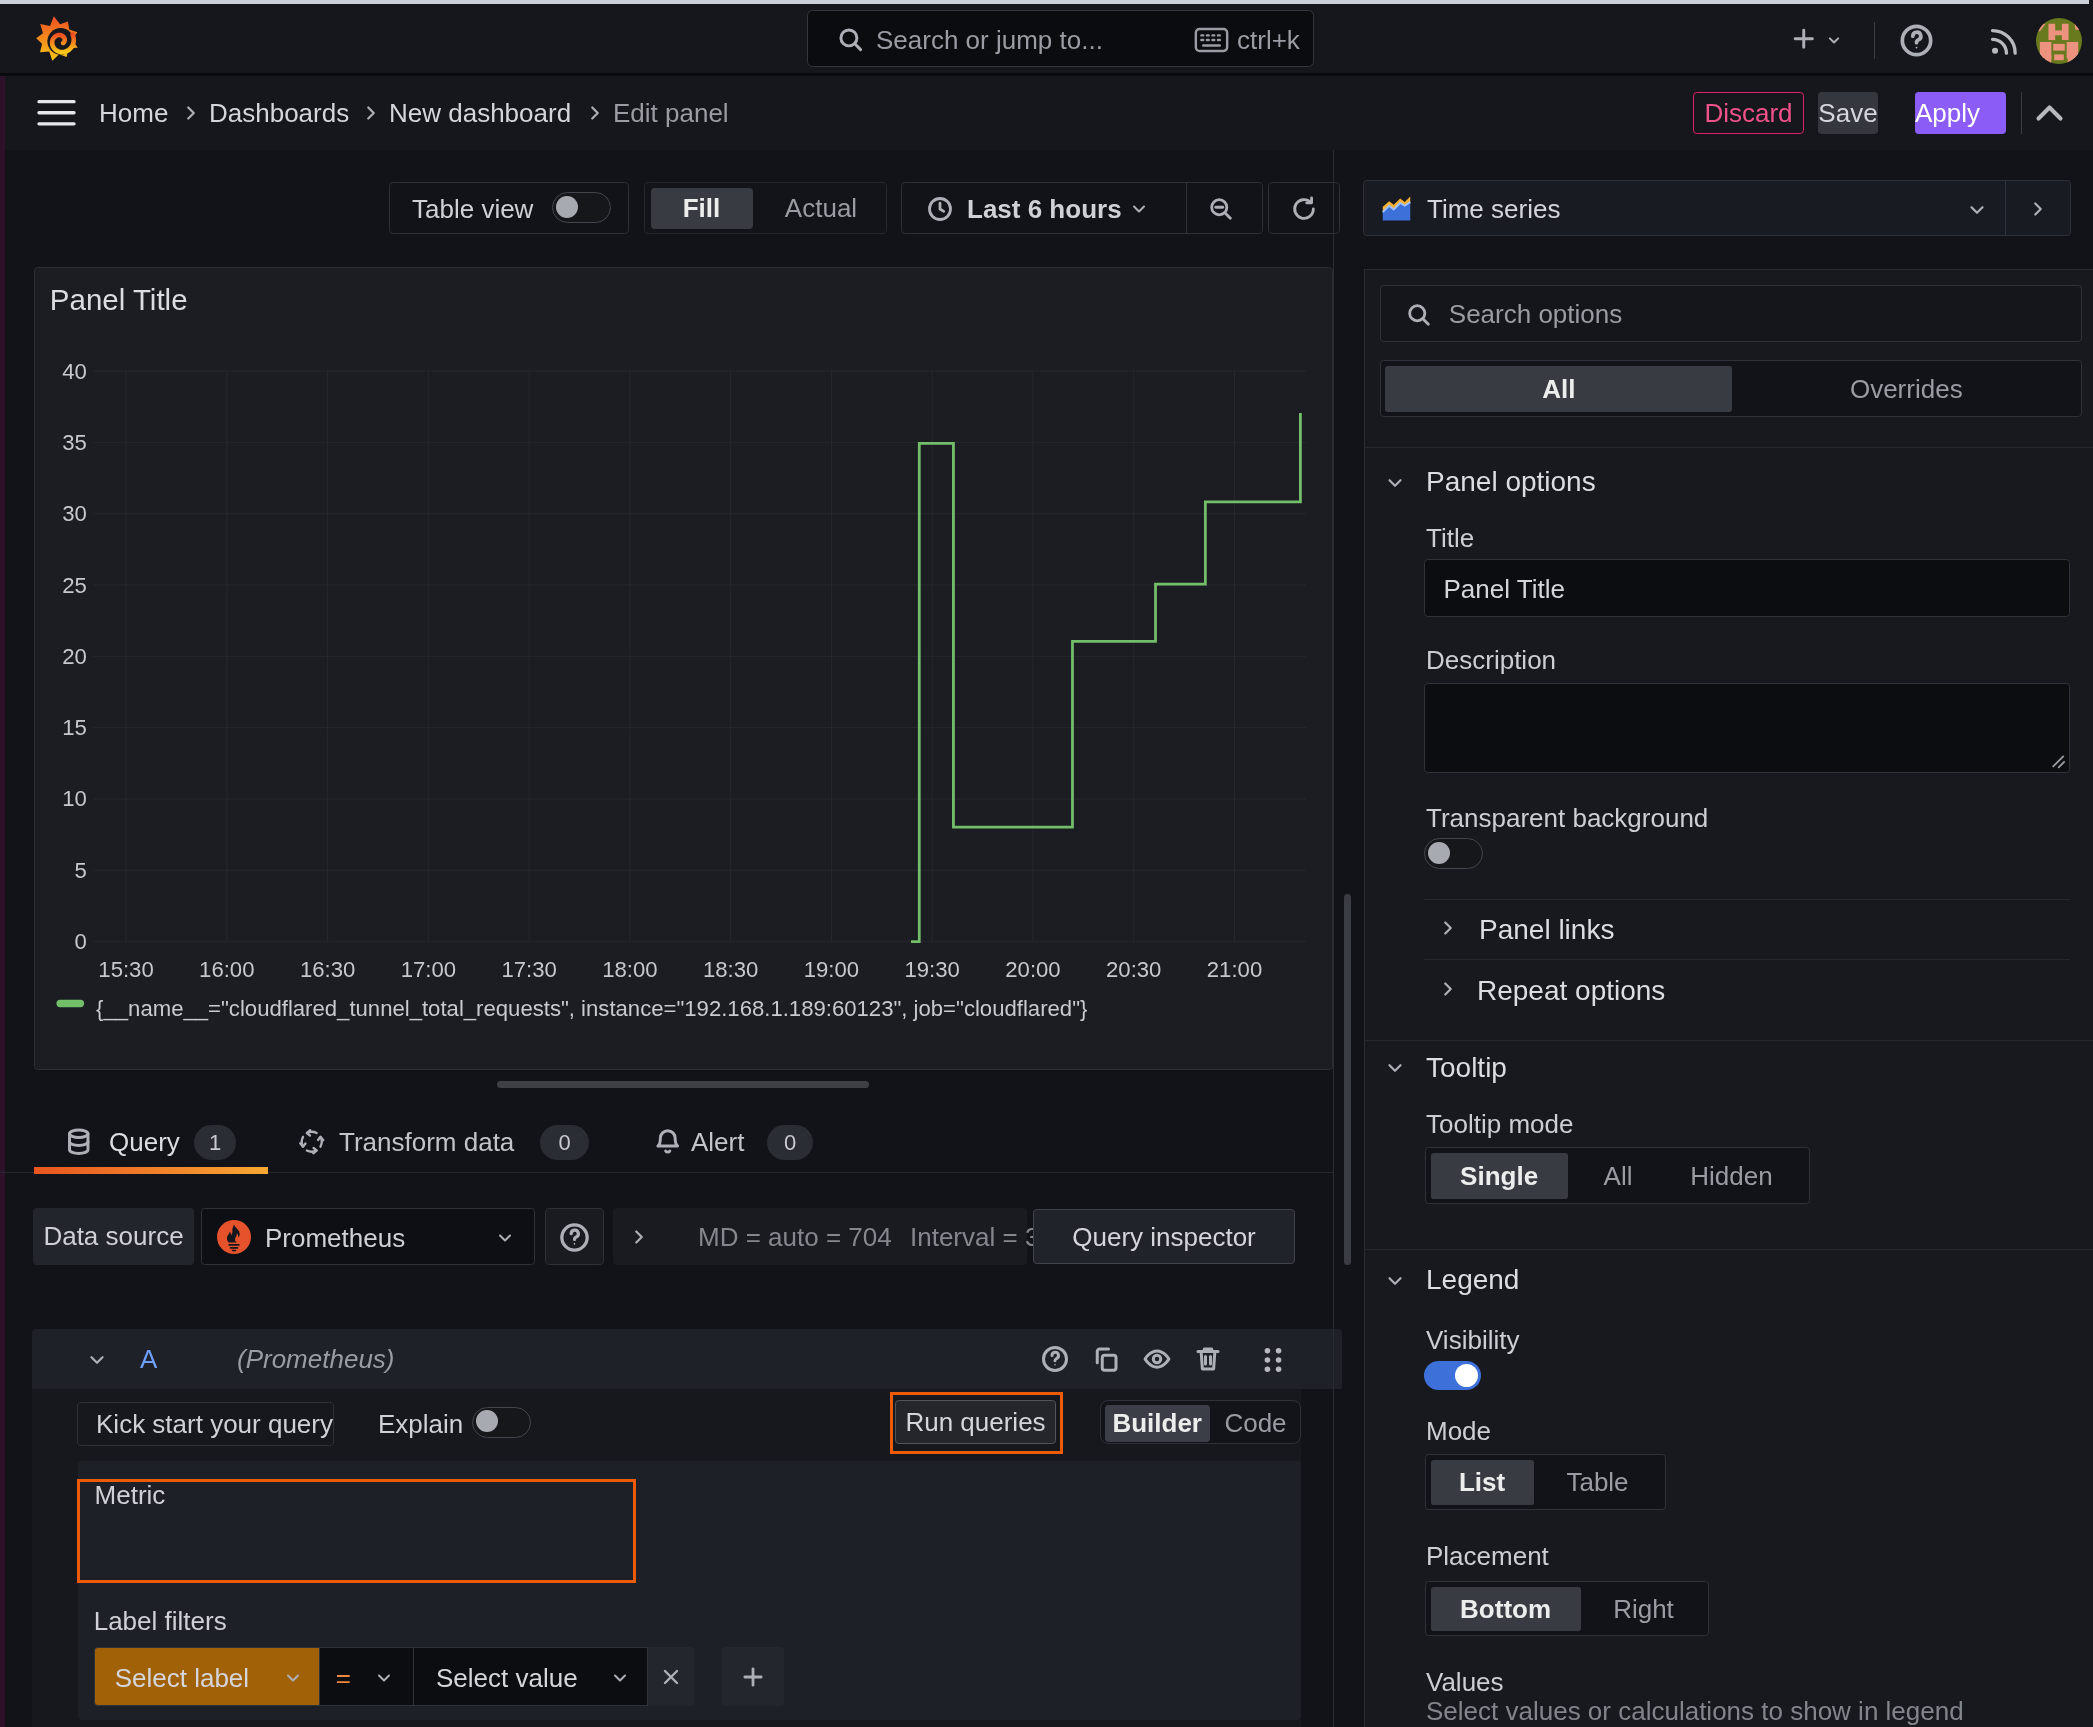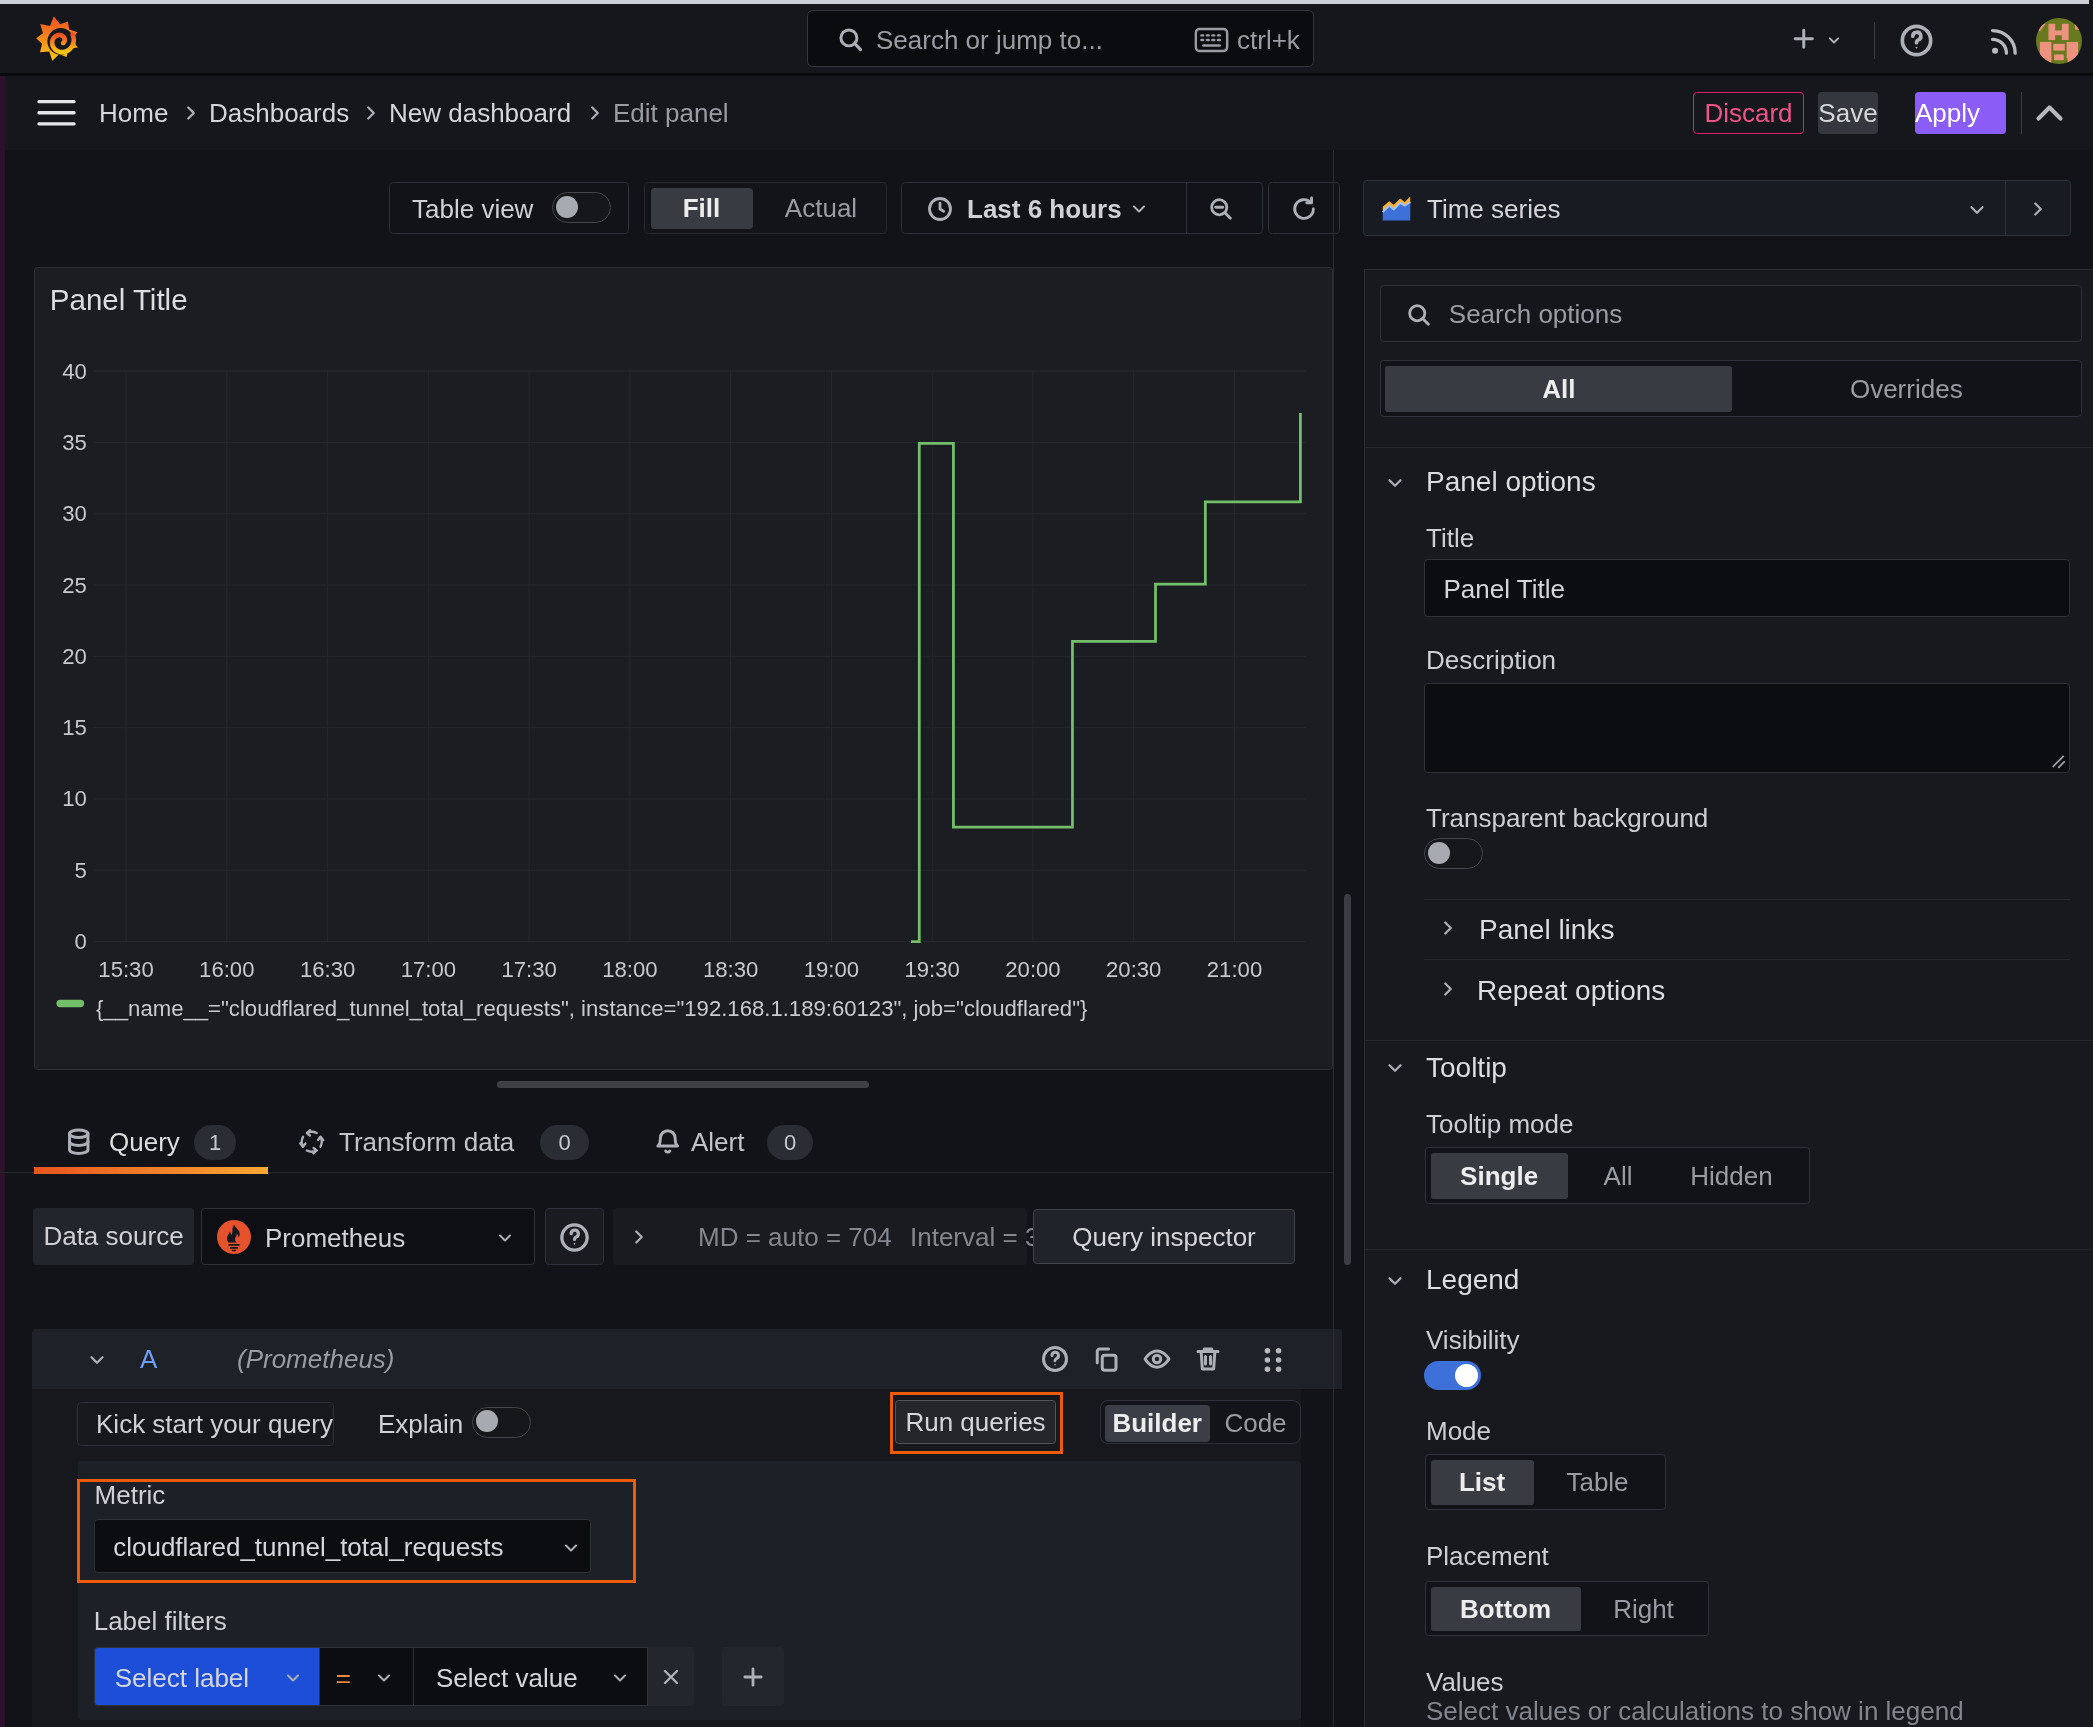--- a/index.html
+++ b/index.html
@@ -312,28 +312,22 @@
       <div class="abs" style="left:2.8px;top:2.8px;width:22px;height:22px;border-radius:50%;background:#a7aab1"></div>
     </div>
     <div class="abs t28" style="left:863px;top:11px;width:161px;height:44px;background:#24262c;border:0.9px solid #53555c;border-radius:3.7px;color:#d5d6dc;text-align:center;line-height:42px">Run queries</div>
     <div class="abs" style="left:1068px;top:11px;width:201px;height:44px;background:#121419;border:0.9px solid #2e3139;border-radius:8px">
       <div class="abs t28" style="left:3.7px;top:3.7px;width:105px;height:37px;background:#3b3e46;border-radius:3.7px;color:#eceded;text-align:center;line-height:37px;font-weight:bold">Builder</div>
       <div class="abs t28 sec" style="left:113px;top:3.7px;width:83px;height:37px;text-align:center;line-height:37px">Code</div>
     </div>
 
     <div class="abs" style="left:46px;top:72px;width:1223px;height:259px;background:#1d2026;border-radius:3.7px">
       <div class="abs t28" style="left:16.6px;top:21px;color:#d0d1d7">Metric</div>
-      <div class="abs" style="left:15.7px;top:58px;width:497px;height:54px;background:#0c0d11;border:0.9px solid #2f3239;border-radius:3.7px">
-        <div class="abs t28" style="left:18.5px;top:14px;color:#d5d6dc">cloudflared_tunnel_total_requests</div>
-        <svg class="ic abs" style="left:466px;top:17.5px" width="20" height="20" viewBox="0 0 24 24" stroke="#d0d1d7">
-            <path d="M6 9l6 6 6-6"></path>
-          </svg>
-      </div>
       <div class="abs t28" style="left:15.7px;top:147px;color:#d0d1d7">Label filters</div>
-      <div class="abs" style="left:15.7px;top:186px;width:226px;height:59px;background:#1d4ed8;border:0.9px solid #2f3239;border-radius:3.7px 0 0 3.7px">
+      <div class="abs" style="left:15.7px;top:186px;width:226px;height:59px;background:#a16207;border:0.9px solid #2f3239;border-radius:3.7px 0 0 3.7px">
         <div class="abs t28" style="left:20px;top:16.6px;color:#d5d6dc">Select label</div>
         <svg class="ic abs" style="left:188px;top:20px" width="20" height="20" viewBox="0 0 24 24" stroke="#d0d1d7">
             <path d="M6 9l6 6 6-6"></path>
           </svg>
       </div>
       <div class="abs" style="left:242px;top:186px;width:94px;height:59px;background:#0c0d11;border:0.9px solid #2f3239;border-left:none">
         <div class="abs t28" style="left:15.7px;top:16.6px;color:#f0883d">=</div>
         <svg class="ic abs" style="left:54px;top:20px" width="20" height="20" viewBox="0 0 24 24" stroke="#d0d1d7">
             <path d="M6 9l6 6 6-6"></path>
           </svg>

